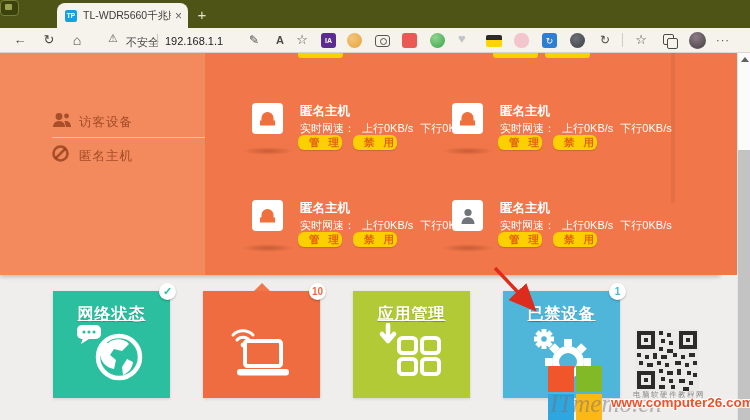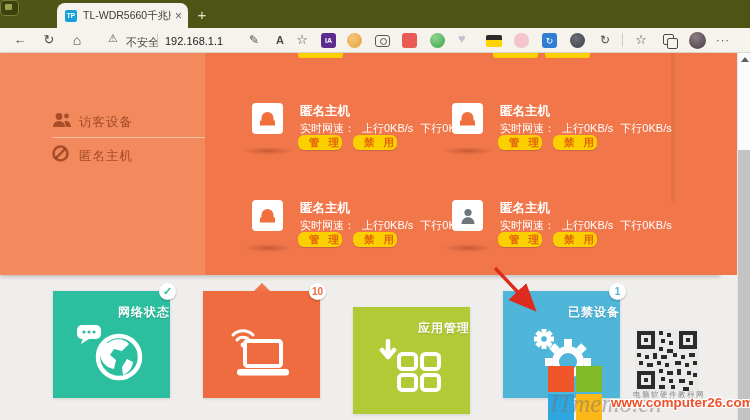--- a/index.html
+++ b/index.html
@@ -71,23 +71,23 @@
   .dev-speed{left:48px;top:18px;font-size:11px;color:#fff;white-space:nowrap;}
   .dev-speed span{margin-right:7px;}
   .ybtn{top:32px;width:44px;height:15px;background:#fcd000;border-radius:6px;color:#e2620a;
     font-size:10.5px;font-weight:bold;letter-spacing:3px;text-align:right;line-height:15.5px;
     text-indent:3px;box-shadow:0 1px 1px rgba(0,0,0,.15);}
   .b-manage{left:46px;} .b-disable{left:101px;}
 
   
   .tile{top:291px;width:117px;height:107px;box-shadow:0 1px 3px rgba(0,0,0,.12);}
   .t1{left:53px;background:#2bbf9f;} .t2{left:203px;background:#ee6c3f;}
-  .t3{left:353px;background:#b2ca35;margin-top:16px;} .t4{left:503px;background:#4fb6d9;}
-  .tile-label{left:0;top:13px;width:100%;text-align:right;font-size:12px;font-weight:bold;
-    color:#fff;letter-spacing:1px;text-shadow:0 1px 1px rgba(0,0,0,.18);}
+  .t3{left:353px;background:#b2ca35;} .t4{left:503px;background:#4fb6d9;}
+  .tile-label{left:0;top:13px;width:100%;text-align:center;font-size:16px;font-weight:bold;
+    color:#fff;letter-spacing:1px;text-shadow:0 1px 1px rgba(0,0,0,.18);text-decoration:underline;}
   .badge{right:-6px;top:-8px;width:17px;height:17px;border-radius:50%;background:#fff;
     display:flex;align-items:center;justify-content:center;font-size:10px;font-weight:bold;
     box-shadow:0 1px 2px rgba(0,0,0,.25);}
   .badge-check{color:#2bbf9f;font-size:11px;}
   .badge-t2{color:#ee6c3f;} .badge-t4{color:#4fb6d9;}
   .notch{left:50.5px;top:-8px;width:0;height:0;border-left:8px solid transparent;
     border-right:8px solid transparent;border-bottom:8px solid #f1764a;}
 
   
   .win-sq{width:26px;height:26px;}

